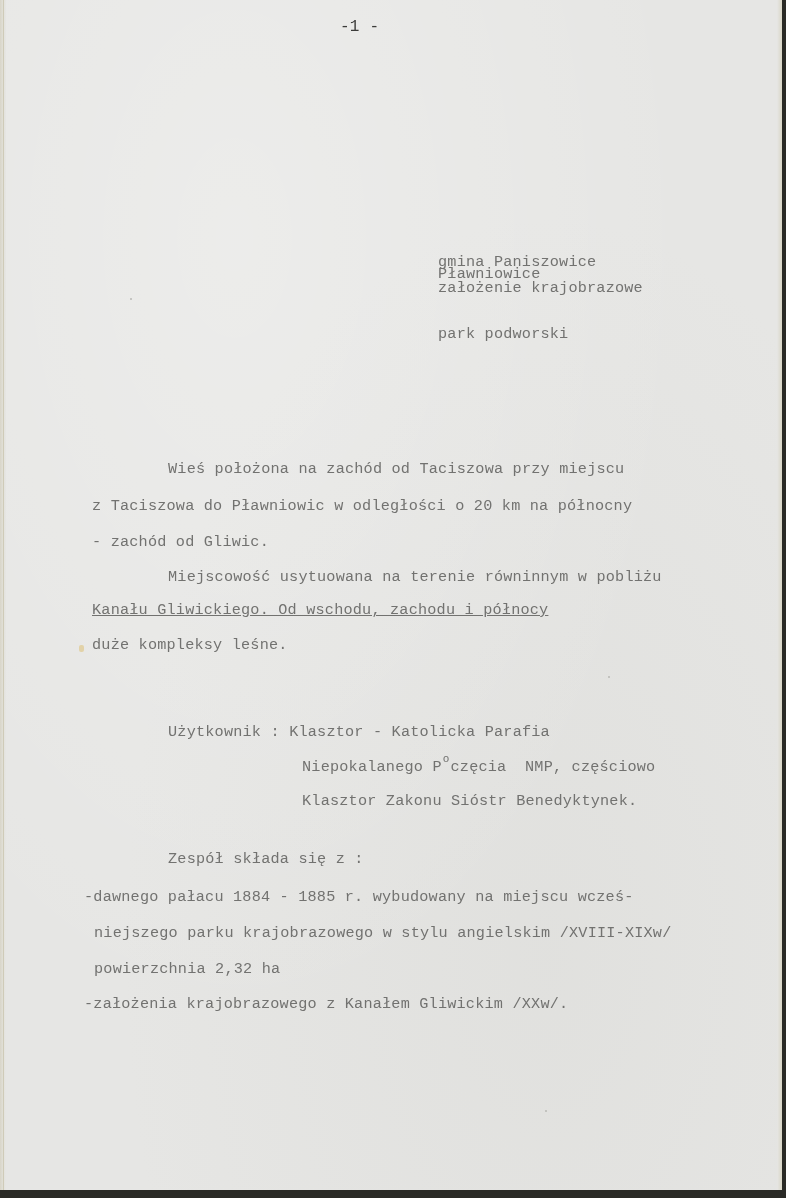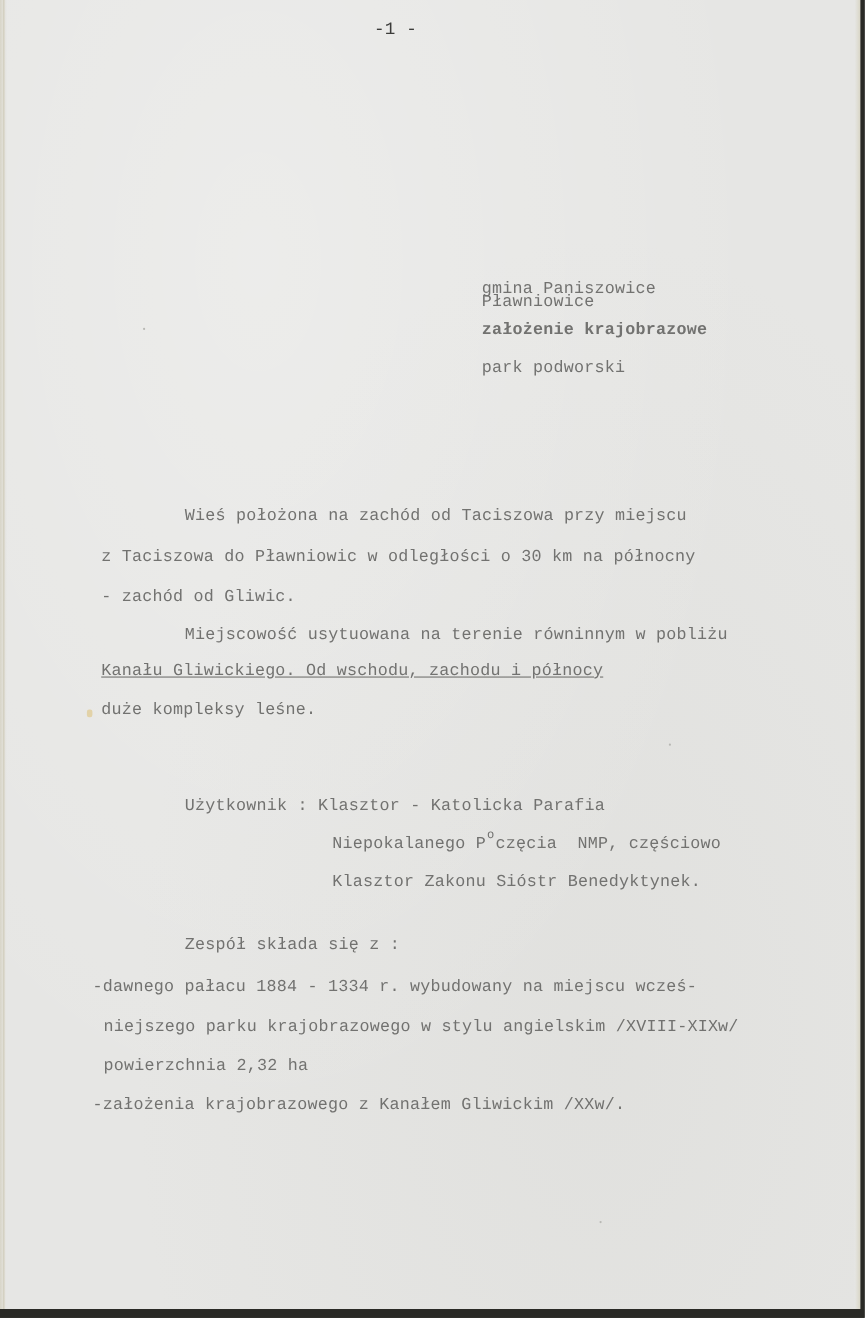--- a/index.html
+++ b/index.html
@@ -91,42 +91,42 @@
 
 <div class="page">
   <div class="left-edge"></div>
   <div class="left-edge-line"></div>
   <div class="right-edge"></div>
 
   <div class="line page-number">-1 -</div>
 
   <div class="line heading" style="top:217px;margin-top:48px;">Pławniowice</div>
   <div class="line heading" style="top:253px;">gmina Paniszowice</div>
-  <div class="line heading" style="top:291px;font-weight:bold;">założenie krajobrazowe</div>
+  <div class="line heading" style="top:279px;">założenie krajobrazowe</div>
   <div class="line heading" style="top:325px;">park podworski</div>
 
   <div class="line body-text" style="left:168px; top:460px;">Wieś położona na zachód od Taciszowa przy miejscu</div>
-  <div class="line body-text" style="left:92px; top:497px;">z Taciszowa do Pławniowic w odległości o 30 km na północny</div>
+  <div class="line body-text" style="left:92px; top:497px;">z Taciszowa do Pławniowic w odległości o 20 km na północny</div>
   <div class="line body-text" style="left:92px; top:533px;">- zachód od Gliwic.</div>
 
   <div class="line body-text" style="left:168px; top:568px;">Miejscowość usytuowana na terenie równinnym w pobliżu</div>
   <div class="line body-text" style="left:92px; top:601px;text-decoration:underline;">Kanału Gliwickiego. Od wschodu, zachodu i północy</div>
   <div class="line body-text" style="left:92px; top:636px;">duże kompleksy leśne.</div>
 
   <div class="stain"></div>
 
 
   <div class="line body-text" style="left:168px; top:723px;"><span>Użytkownik</span> <span>:</span> <span>Klasztor - Katolicka Parafia</span></div>
 
   <div class="line body-text" style="left:302px; top:792px;">Klasztor Zakonu Sióstr Benedyktynek.</div>
 
   <div class="line body-text" style="left:302px; top:758px;"><span>Niepokalanego P</span><span class="sup">o</span><span>częcia  NMP, częściowo</span></div>
 
   <div class="line body-text" style="left:168px; top:850px;">Zespół składa się z :</div>
-  <div class="line body-text" style="left:84px; top:888px;">-dawnego pałacu 1884 - 1334 r. wybudowany na miejscu wcześ-</div>
+  <div class="line body-text" style="left:84px; top:888px;">-dawnego pałacu 1884 - 1885 r. wybudowany na miejscu wcześ-</div>
   <div class="line body-text" style="left:94px; top:924px;">niejszego parku krajobrazowego w stylu angielskim /XVIII-XIXw/</div>
   <div class="line body-text" style="left:94px; top:960px;">powierzchnia 2,32 ha</div>
   <div class="line body-text" style="left:84px; top:995px;">-założenia krajobrazowego z Kanałem Gliwickim /XXw/.</div>
 
   <div class="dot" style="left:130px; top:298px;"></div>
   <div class="dot" style="left:608px; top:676px;"></div>
   <div class="dot" style="left:545px; top:1110px;"></div>
 </div>
 
 </body></html>

